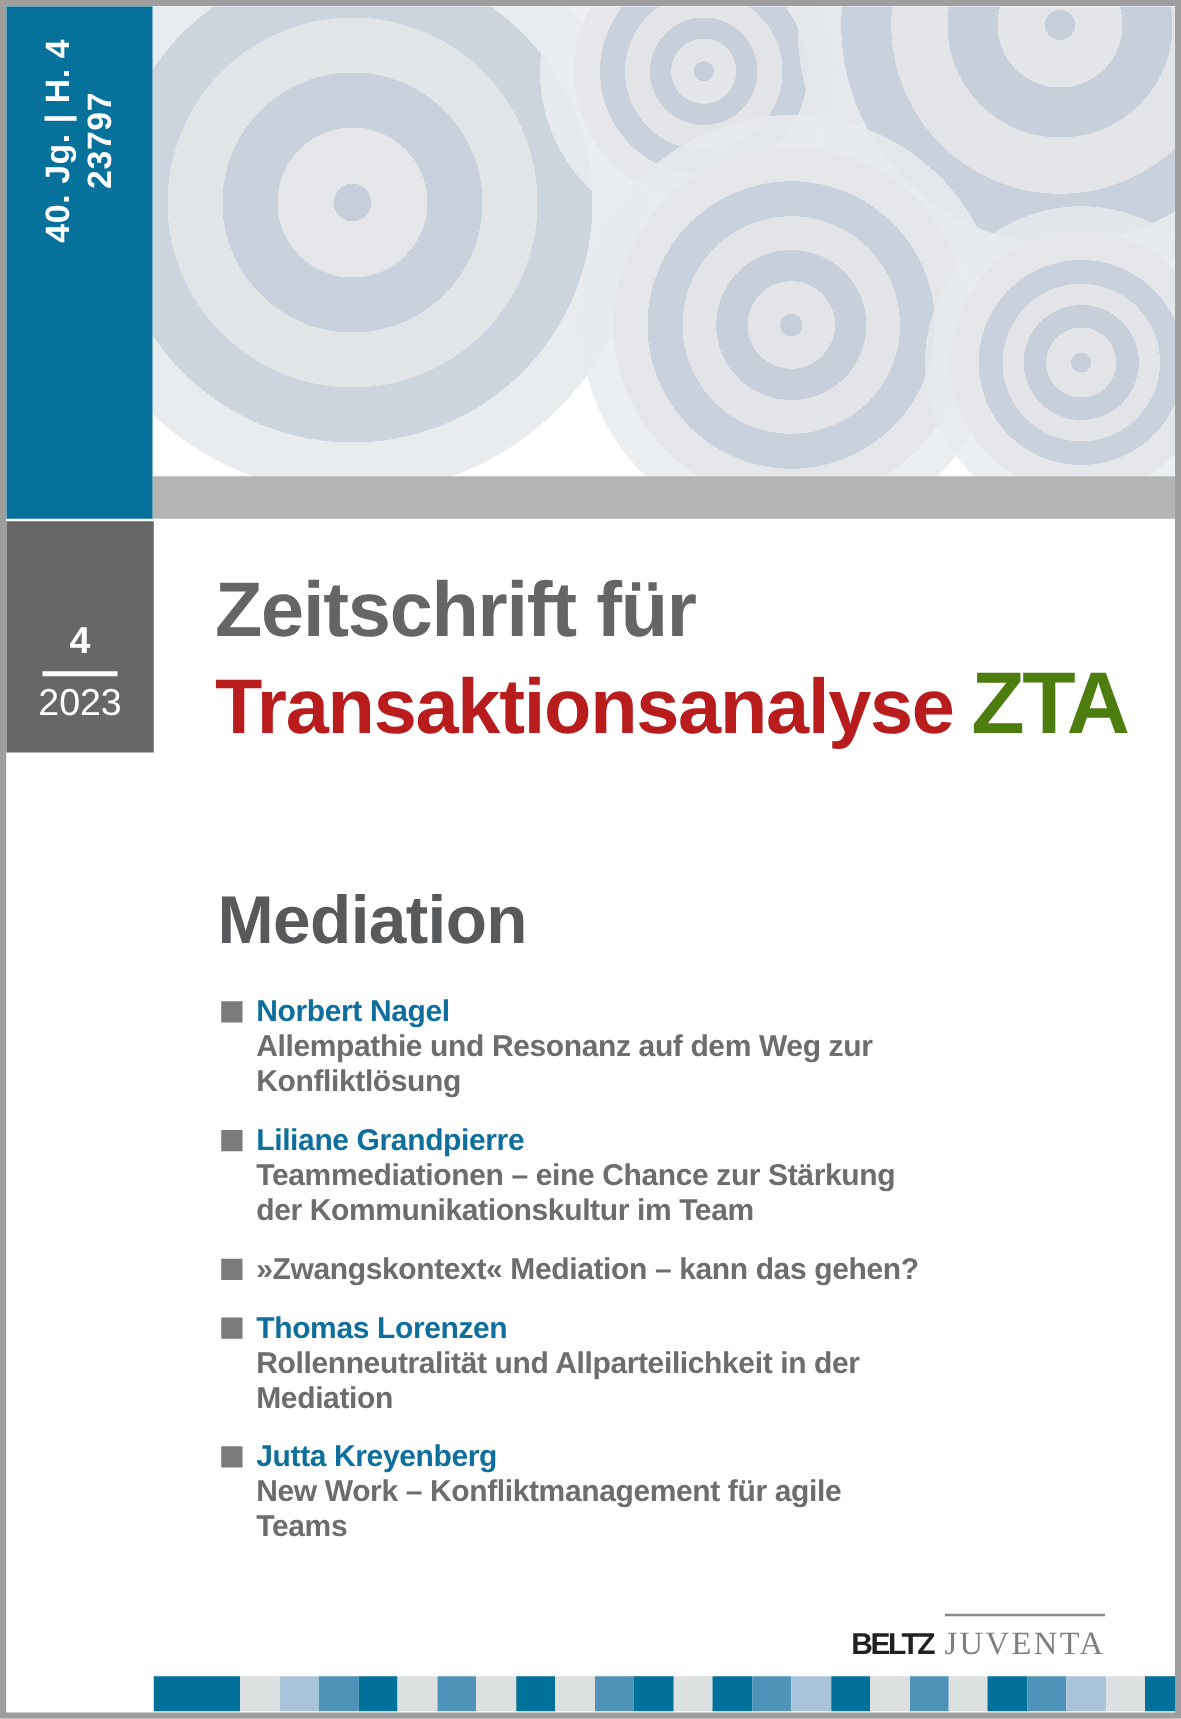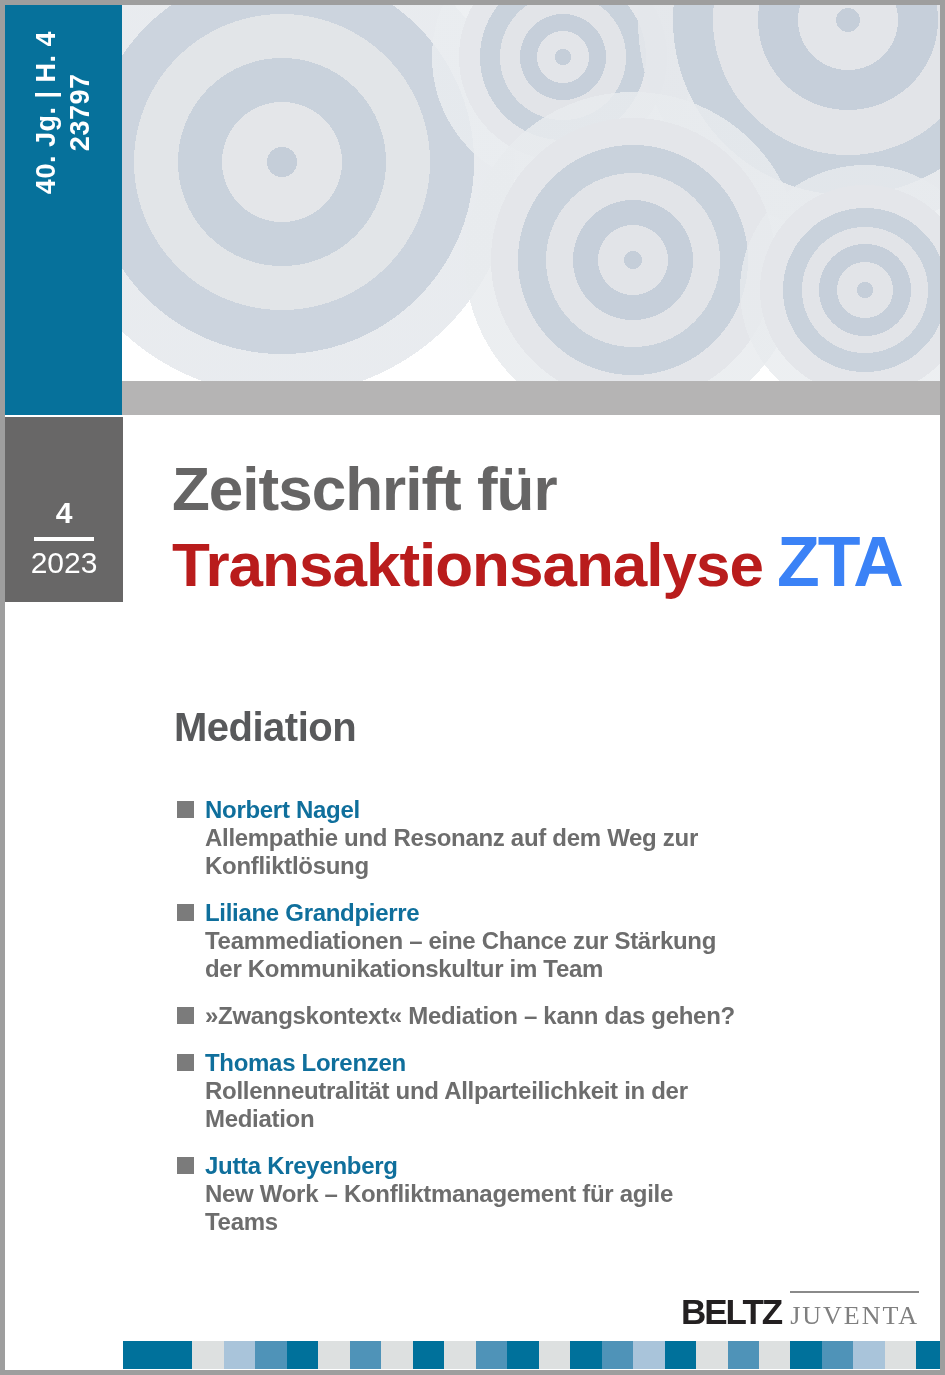--- a/index.html
+++ b/index.html
@@ -59,47 +59,47 @@
   .masthead{position:absolute;left:167px;top:448px;white-space:nowrap;}
   .masthead-line1{
     font-size:62px;font-weight:bold;color:#666565;
     letter-spacing:-1px;line-height:72px;
   }
   .masthead-line2{line-height:74px;margin-top:0;}
   .masthead-line2 .journal-name{
     font-size:62px;font-weight:bold;color:#b91c1c;letter-spacing:-1px;
   }
   .masthead-line2 .journal-abbrev{
-    font-size:70px;font-weight:bold;color:#3b82f6;letter-spacing:-2px;margin-left:14px;
+    font-size:70px;font-weight:bold;color:#4d7c0f;letter-spacing:-2px;margin-left:14px;
   }
   
   .section-title{
     position:absolute;left:169px;top:700px;
-    font-size:40px;font-weight:bold;color:#58595b;letter-spacing:-.5px;
+    font-size:54px;font-weight:bold;color:#58595b;letter-spacing:-.5px;
   }
   .article-list{position:absolute;left:172px;top:791px;width:560px;}
   .article-item{display:flex;margin-bottom:19px;}
   .bullet{
     flex:0 0 auto;width:17px;height:17px;background:#7b7b7b;
     margin-top:5px;margin-right:11px;
   }
   .article-text{flex:1 1 auto;}
   .article-authors{
     font-size:24px;font-weight:bold;color:#0f6f9c;line-height:28px;letter-spacing:-.3px;
   }
   .article-title{
     font-size:24px;font-weight:bold;color:#6d6d6d;line-height:28px;letter-spacing:-.3px;
   }
   
   .publisher{
     position:absolute;left:676px;top:1286px;
     display:flex;align-items:baseline;white-space:nowrap;
   }
   .publisher-beltz{
-    font-size:35px;font-weight:900;color:#232021;letter-spacing:-2px;text-align:right;
+    font-size:24px;font-weight:900;color:#232021;letter-spacing:-2px;text-align:right;
   }
   .publisher-juventa{
     font-family:"Liberation Serif",serif;
     font-variant:small-caps;
     text-transform:lowercase;
     font-size:37px;color:#7f7f7f;letter-spacing:2px;
     border-top:2px solid #8a8a8a;padding-top:0px;margin-left:9px;line-height:1;
   }
   
   .stripe-bar{

